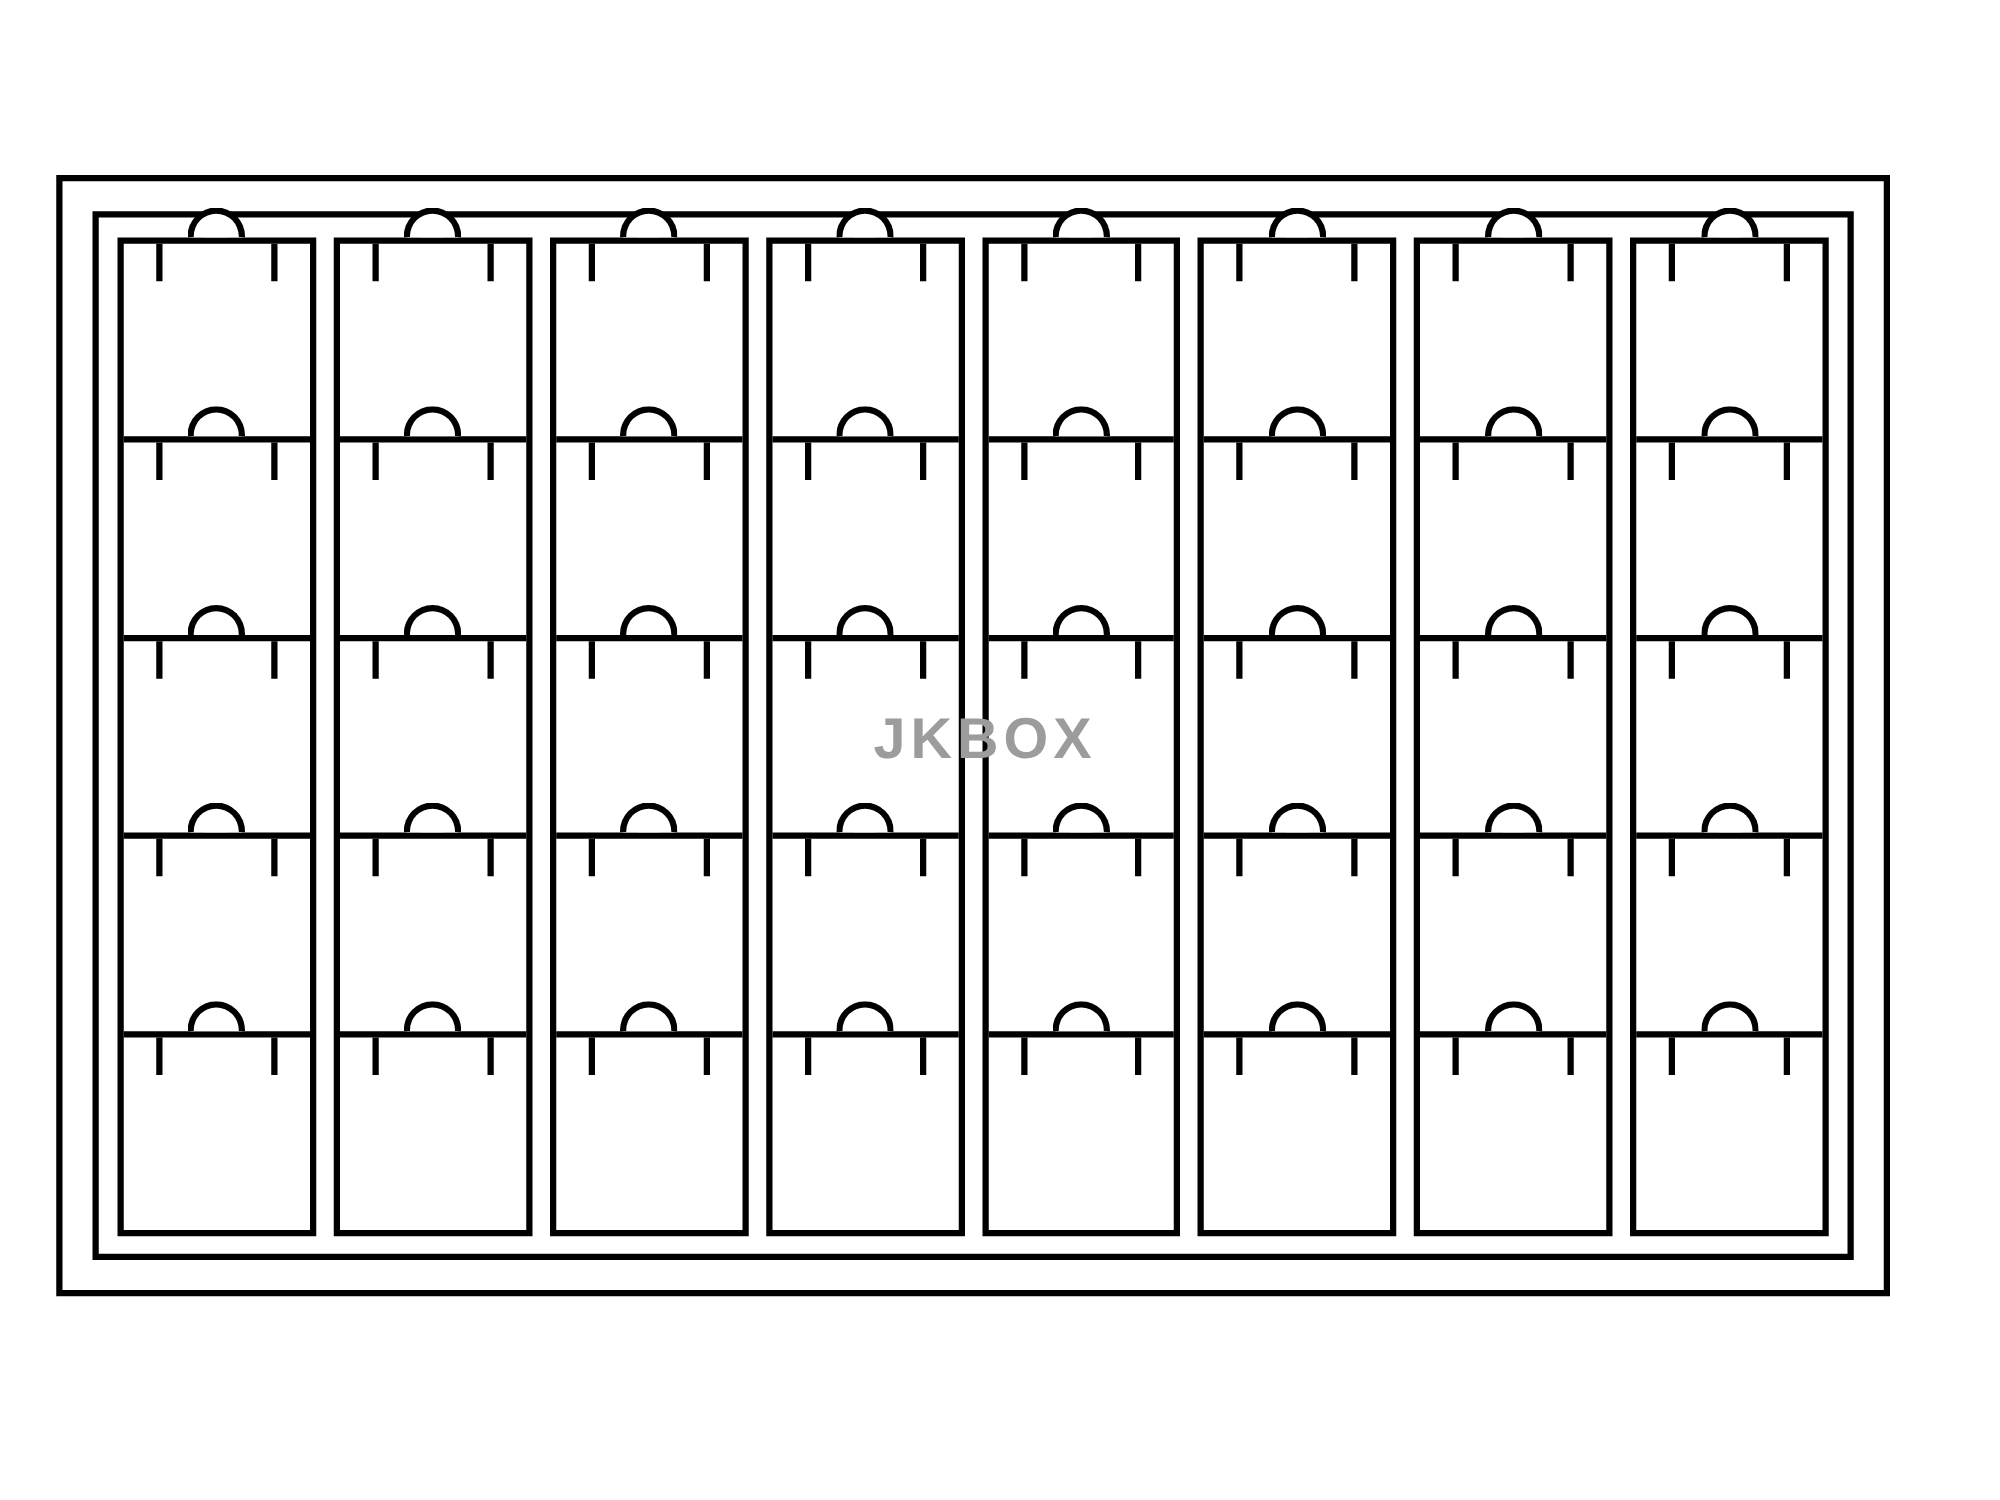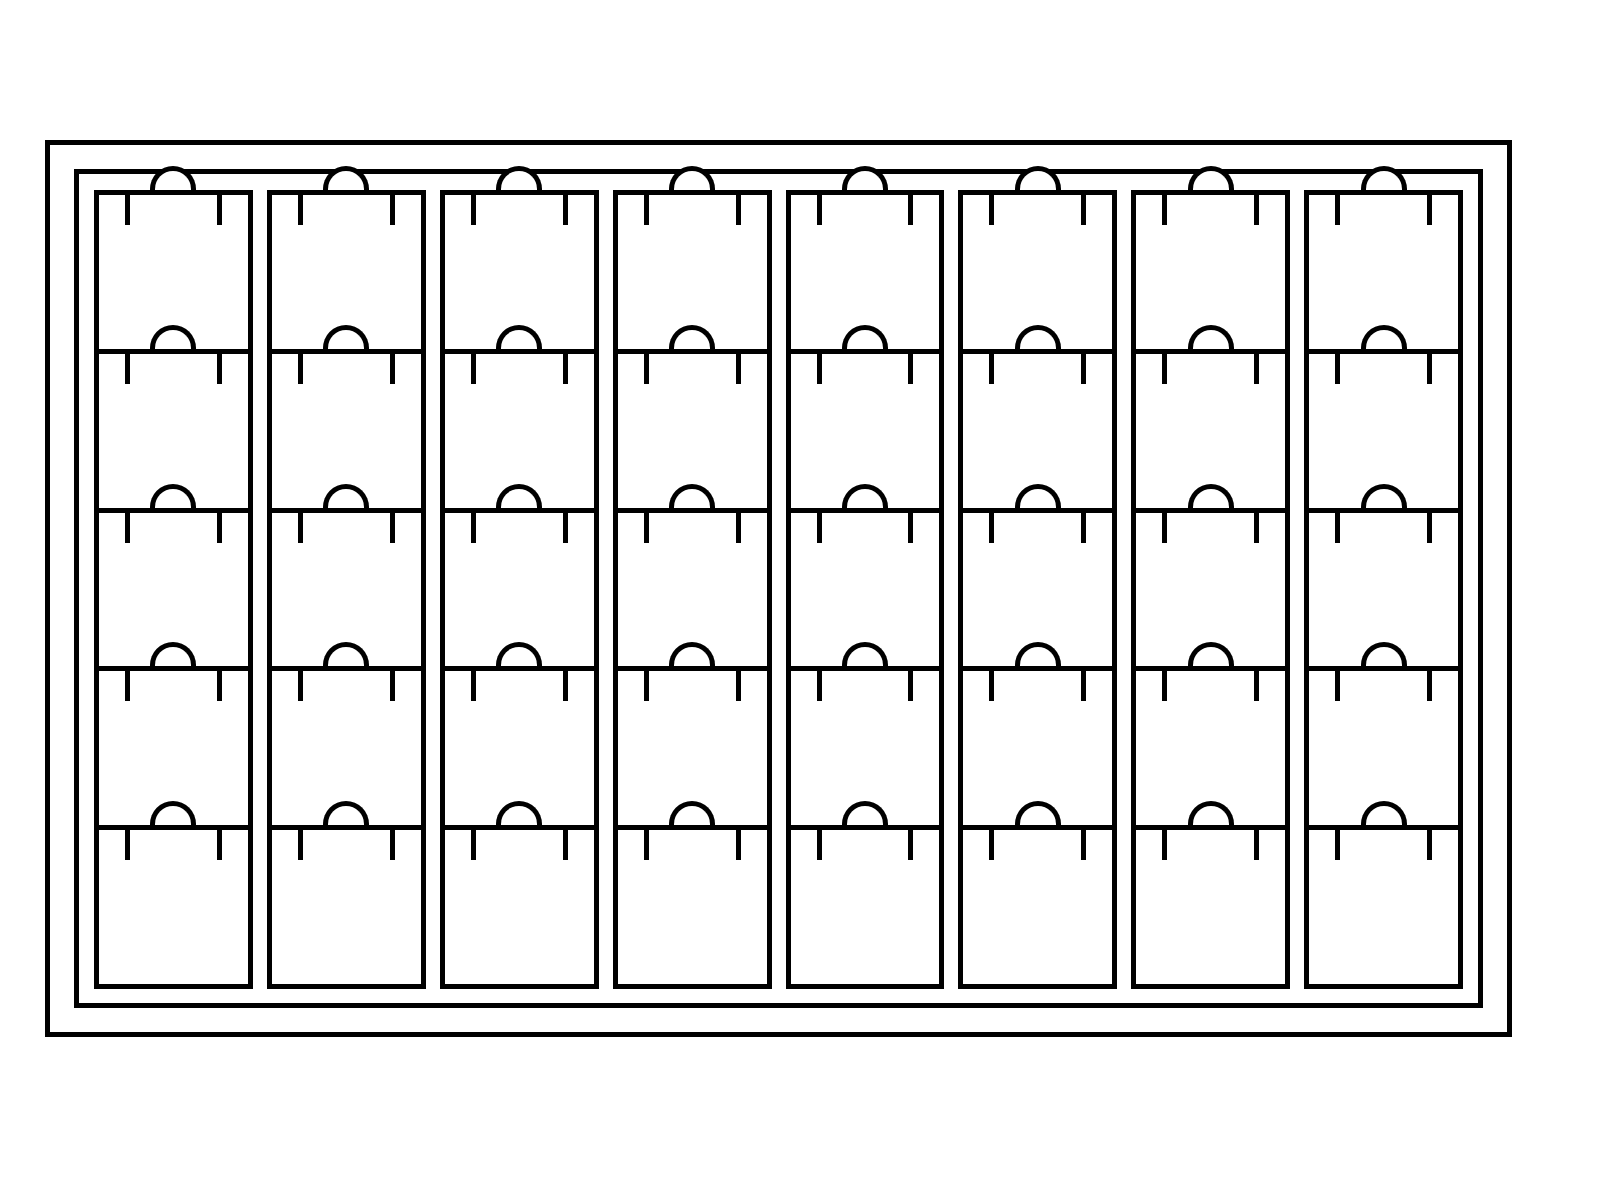--- a/index.html
+++ b/index.html
@@ -304,13 +304,14 @@
             </div>
             <div class="cell">
               <div class="bump"></div>
               <div class="tick tick-left"></div>
               <div class="tick tick-right"></div>
             </div>
           </div>
         </div>
     </div>
   </div>
+  <div class="watermark">JKBOX</div>
 </div>
 
 </body></html>

